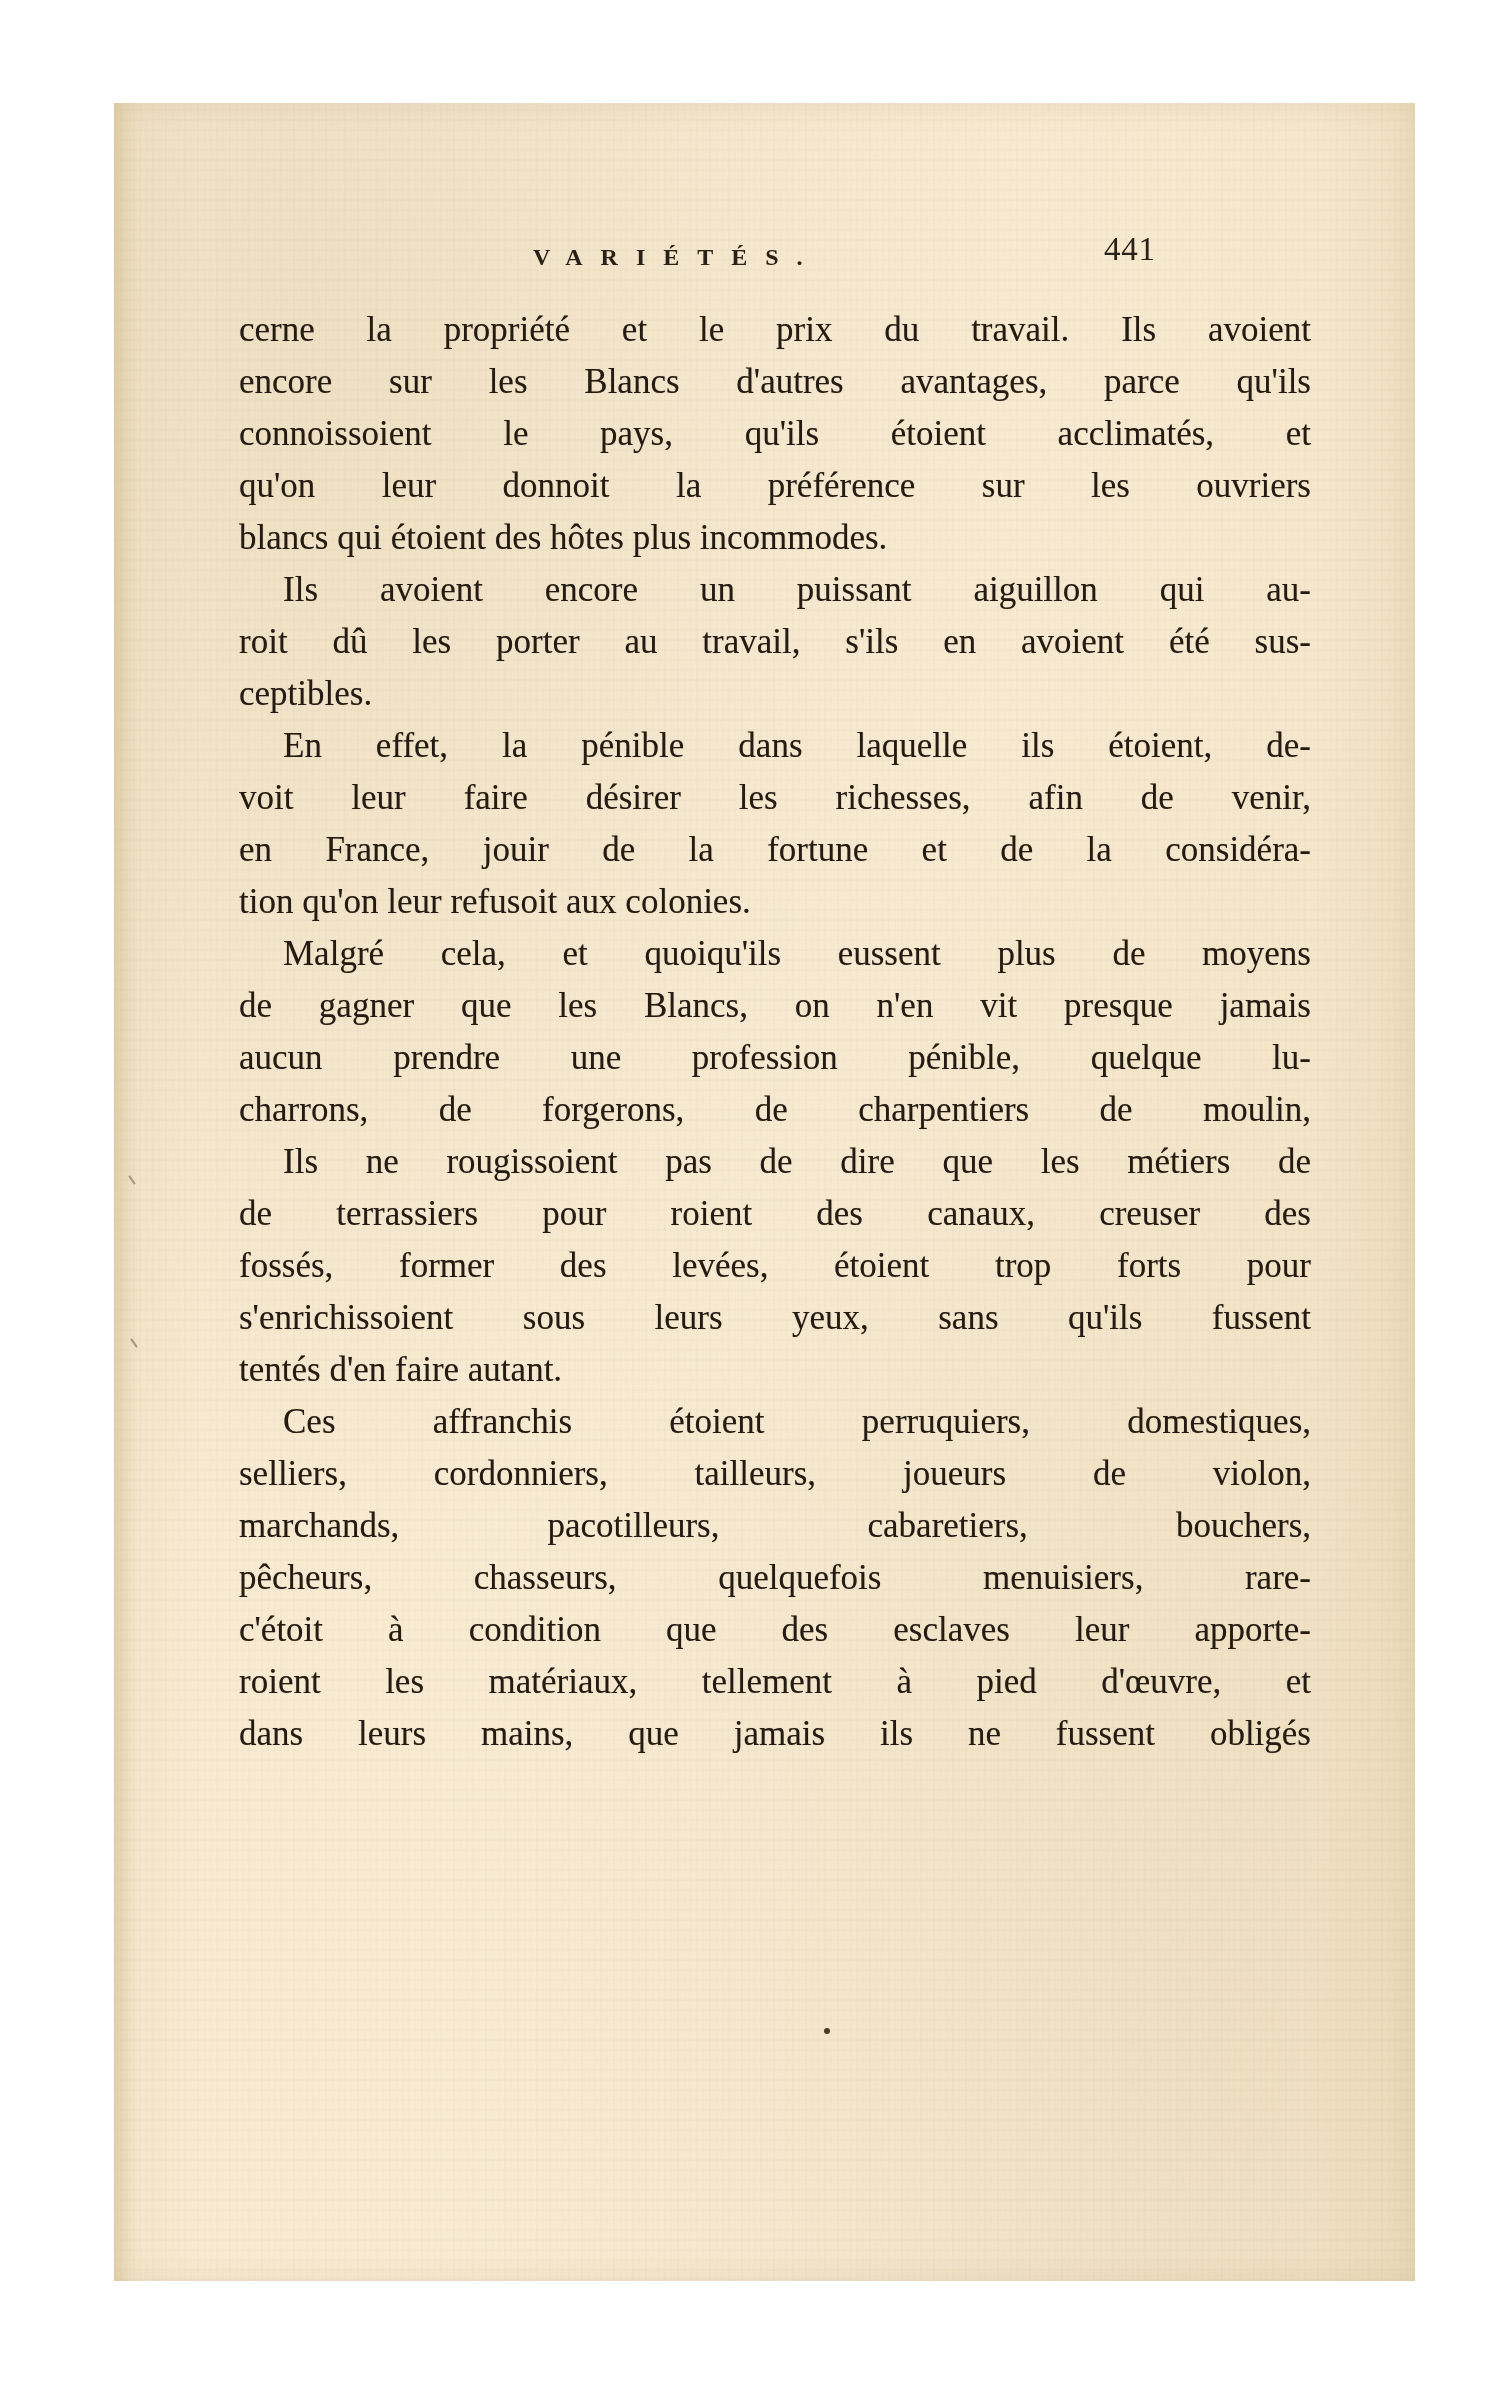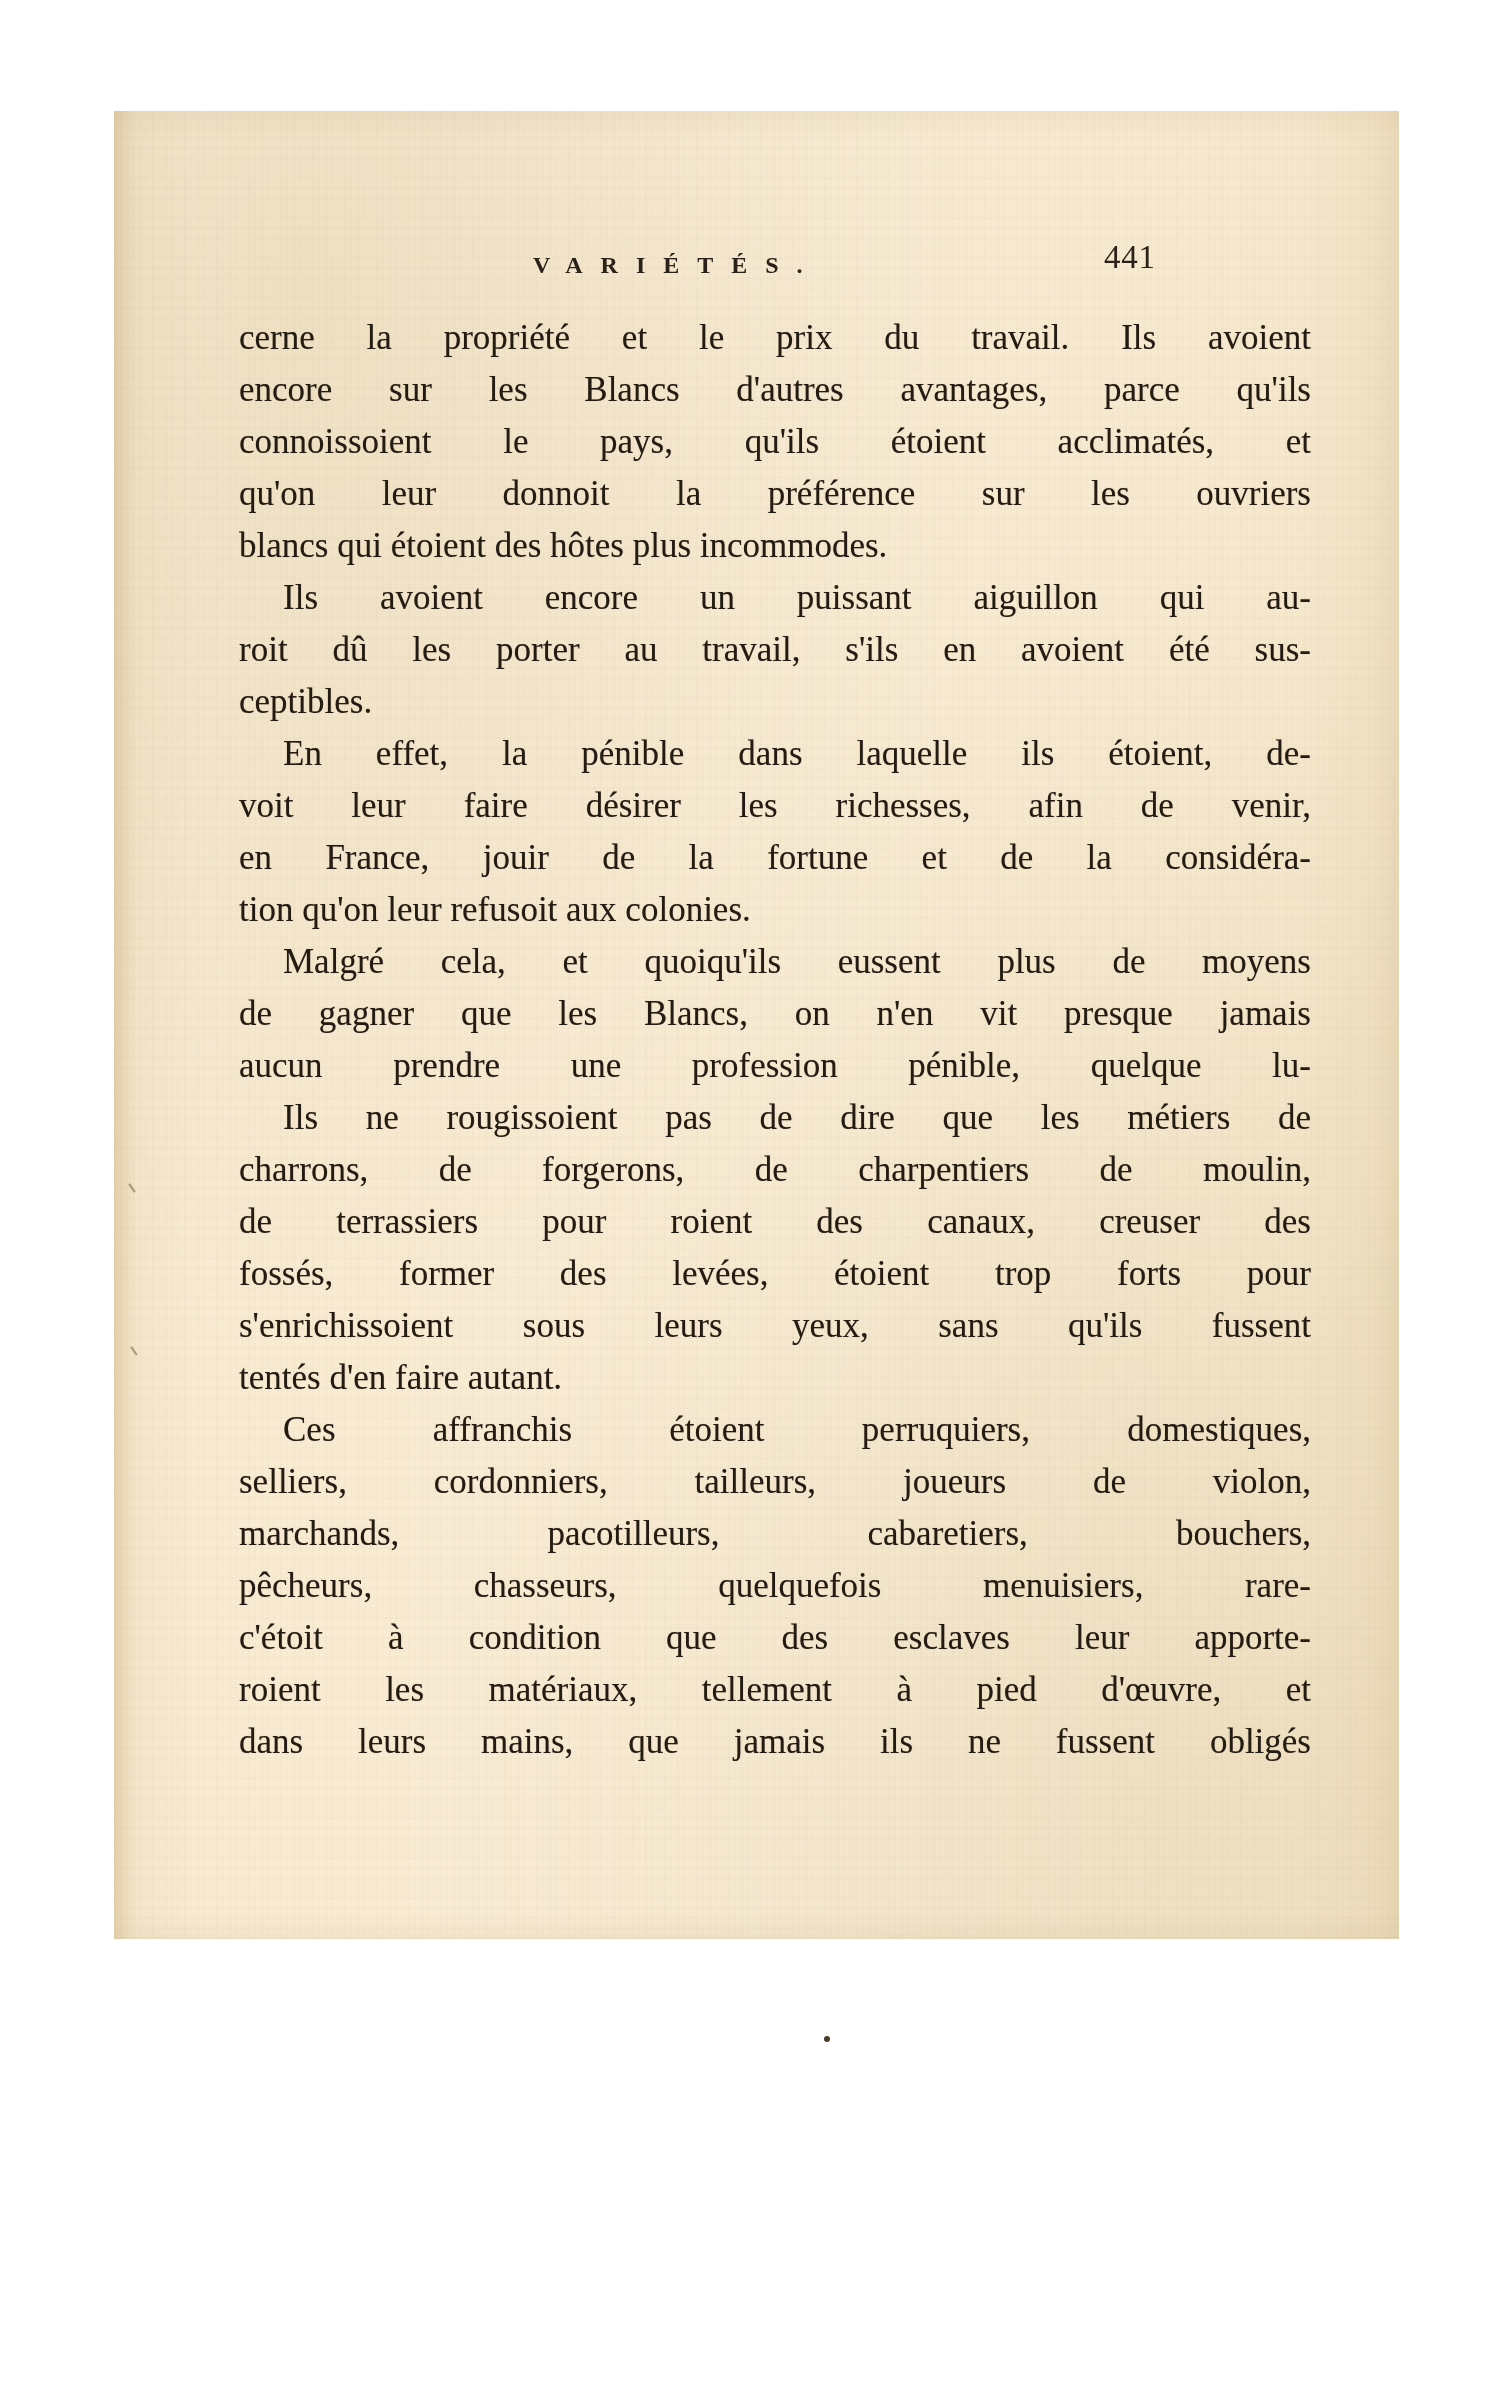--- a/index.html
+++ b/index.html
@@ -9,28 +9,29 @@
   }
   body {
     width: 1511px;
     height: 2401px;
     position: relative;
     overflow: hidden;
   }
   .page {
     position: absolute;
     left: 114px;
-    top: 111px;
+    top: 103px;
     width: 1285px;
-    height: 1828px;
+    height: 2178px;
     background:
       radial-gradient(ellipse at 15% 10%, rgba(210,190,150,0.25), transparent 45%),
       radial-gradient(ellipse at 85% 90%, rgba(215,195,155,0.25), transparent 50%),
       linear-gradient(90deg, #e8d6b2 0px, #f4e6cb 21px, #f8ebd2 85px, #f8ecd4 50%, #f6e8cd 92%, #efdfc0 100%);
     box-shadow: inset 0 0 28px rgba(170,140,90,0.18);
+    padding-left: 16px;
   }
   .page::before {
     content: "";
     position: absolute;
     inset: 0;
     background:
       repeating-linear-gradient(90deg, rgba(160,130,90,0.035) 0px, rgba(160,130,90,0.035) 1.4px, transparent 1.4px, transparent 6.4px),
       repeating-linear-gradient(0deg, rgba(160,130,90,0.03) 0px, rgba(160,130,90,0.03) 2.1px, transparent 2.1px, transparent 10px);
     pointer-events: none;
   }
@@ -127,22 +128,22 @@
         <span class="line">voit leur faire désirer les richesses, afin de venir,</span>
         <span class="line">en France, jouir de la fortune et de la considéra-</span>
         <span class="line last">tion qu'on leur refusoit aux colonies.</span>
       </div>
       <div class="paragraph">
         <span class="line indent">Malgré cela, et quoiqu'ils eussent plus de moyens</span>
         <span class="line">de gagner que les Blancs, on n'en vit presque jamais</span>
         <span class="line">aucun prendre une profession pénible, quelque lu-</span>
       </div>
       <div class="paragraph">
+        <span class="line">charrons, de forgerons, de charpentiers de moulin,</span>
         <span class="line indent">Ils ne rougissoient pas de dire que les métiers de</span>
-        <span class="line">charrons, de forgerons, de charpentiers de moulin,</span>
         <span class="line">de terrassiers pour roient des canaux, creuser des</span>
         <span class="line">fossés, former des levées, étoient trop forts pour</span>
         <span class="line">s'enrichissoient sous leurs yeux, sans qu'ils fussent</span>
         <span class="line last">tentés d'en faire autant.</span>
       </div>
       <div class="paragraph">
         <span class="line indent">Ces affranchis étoient perruquiers, domestiques,</span>
         <span class="line">selliers, cordonniers, tailleurs, joueurs de violon,</span>
         <span class="line">marchands, pacotilleurs, cabaretiers, bouchers,</span>
         <span class="line">pêcheurs, chasseurs, quelquefois menuisiers, rare-</span>

